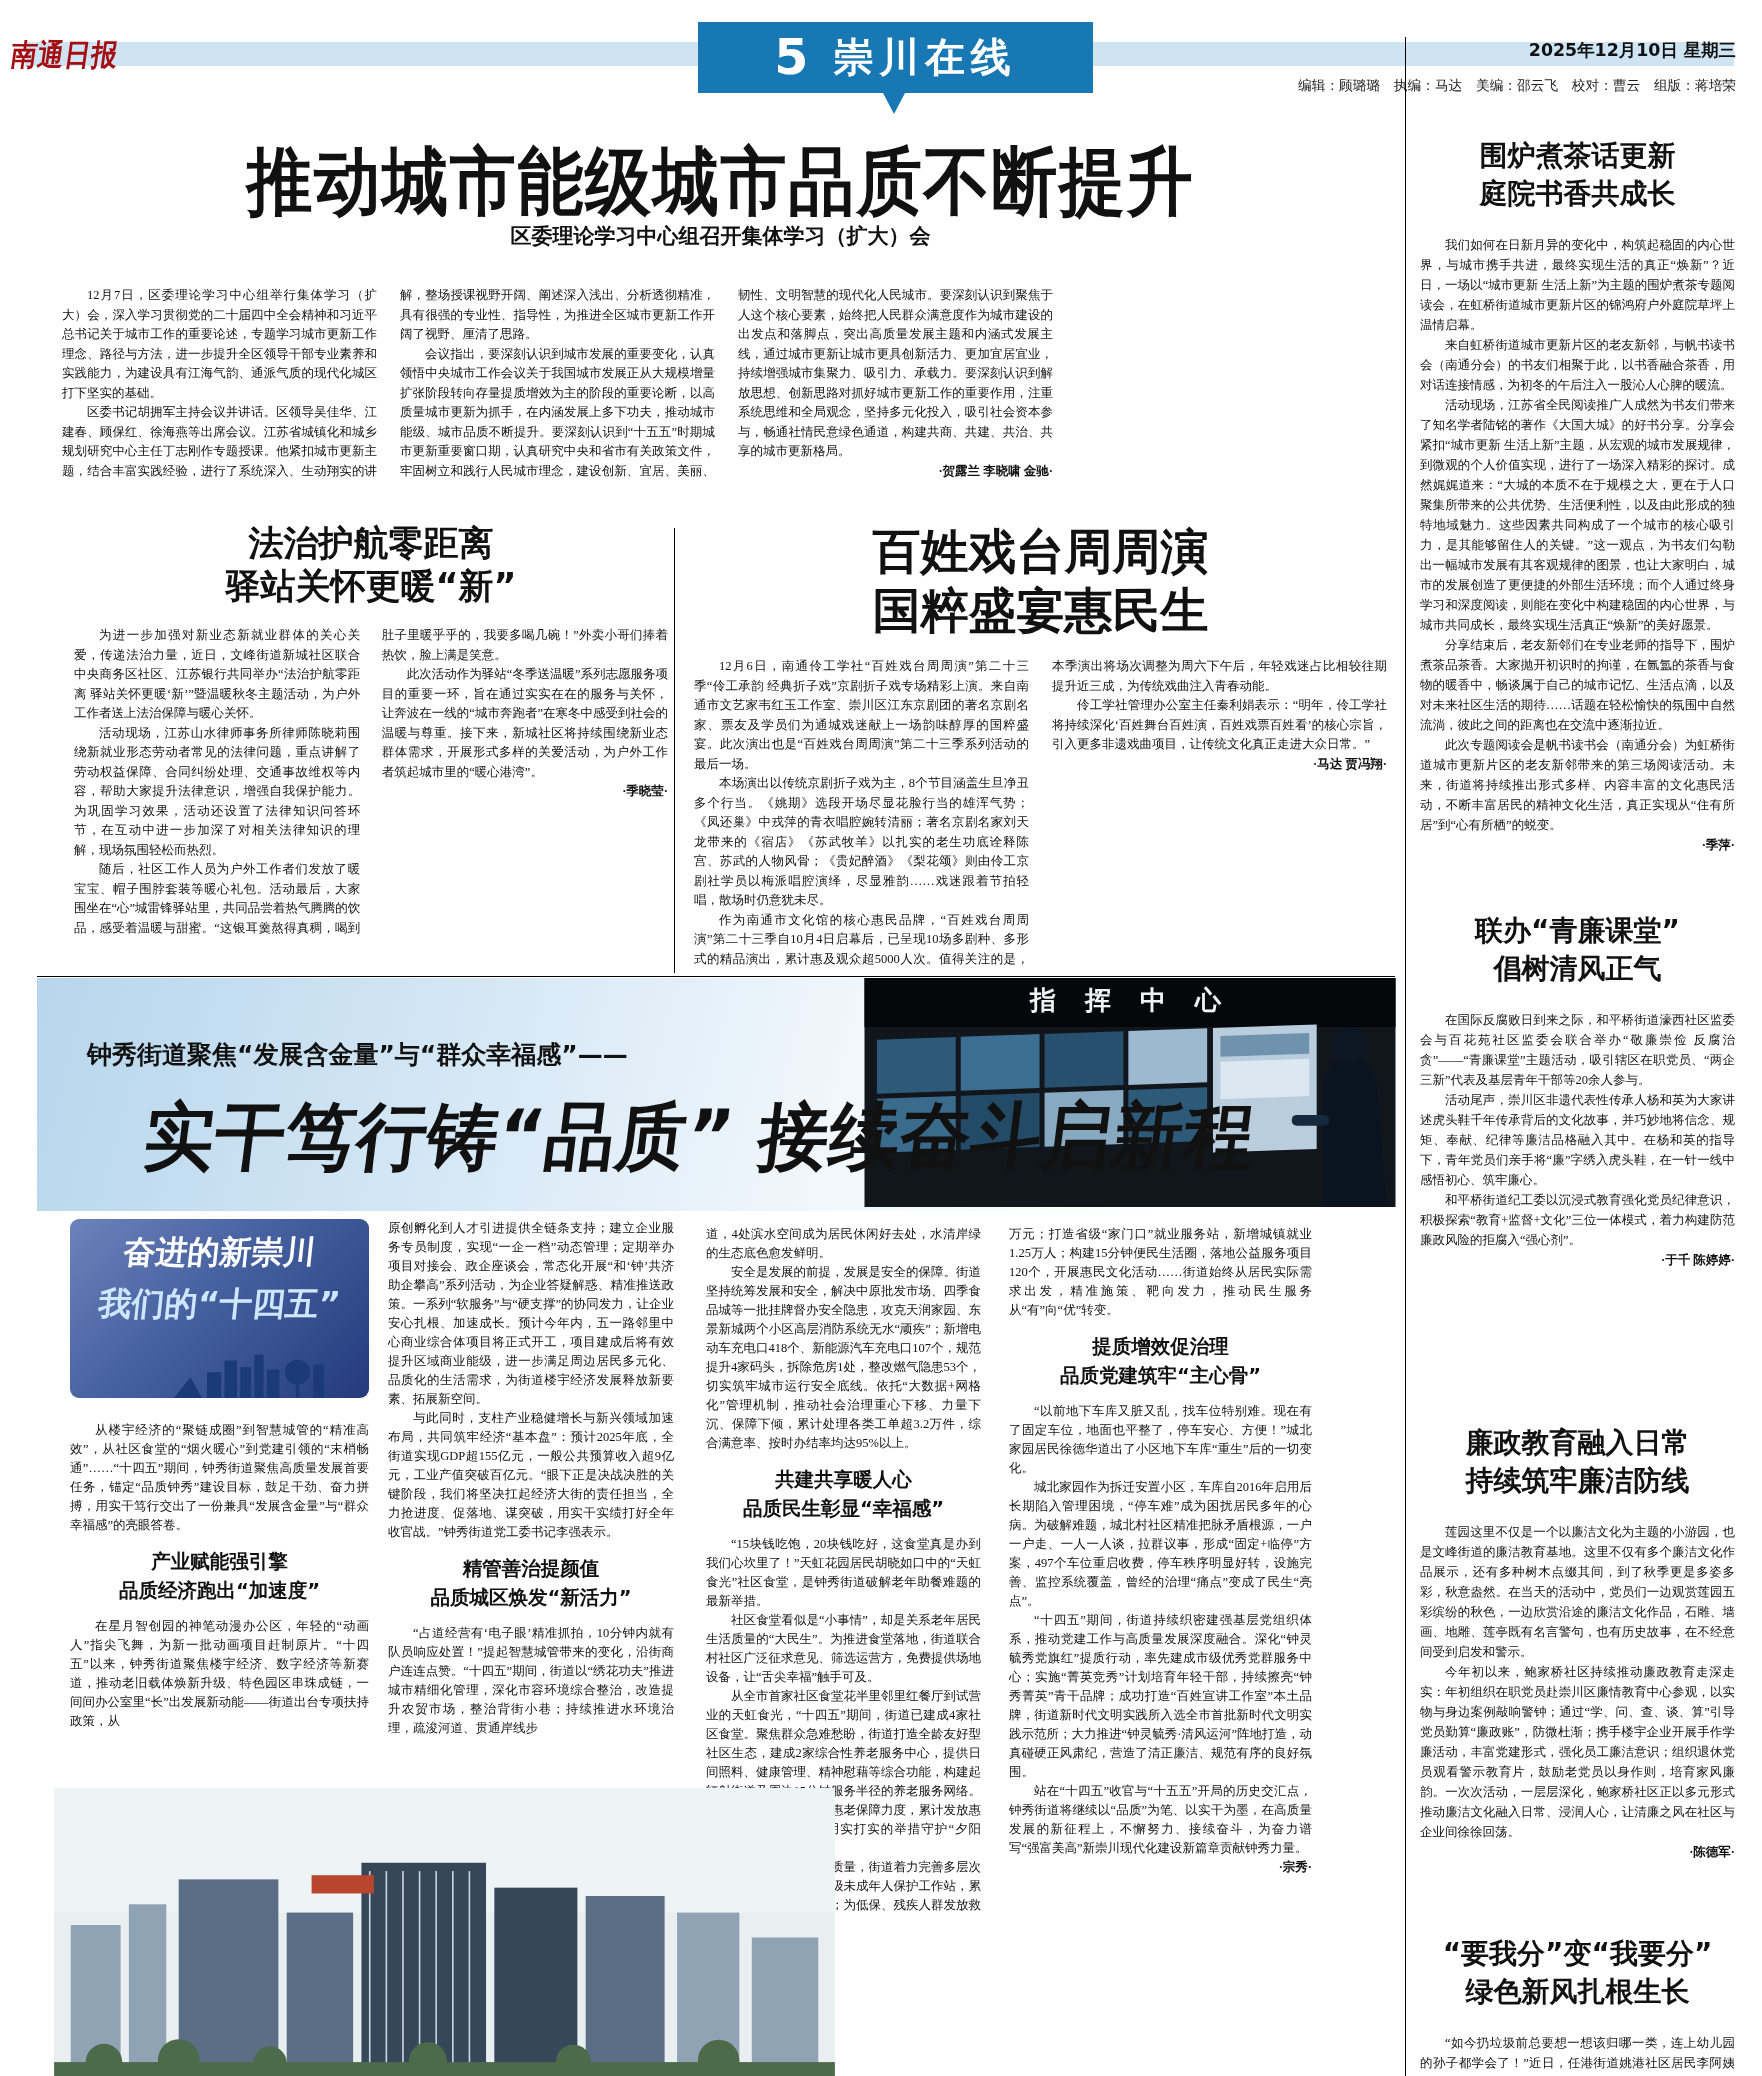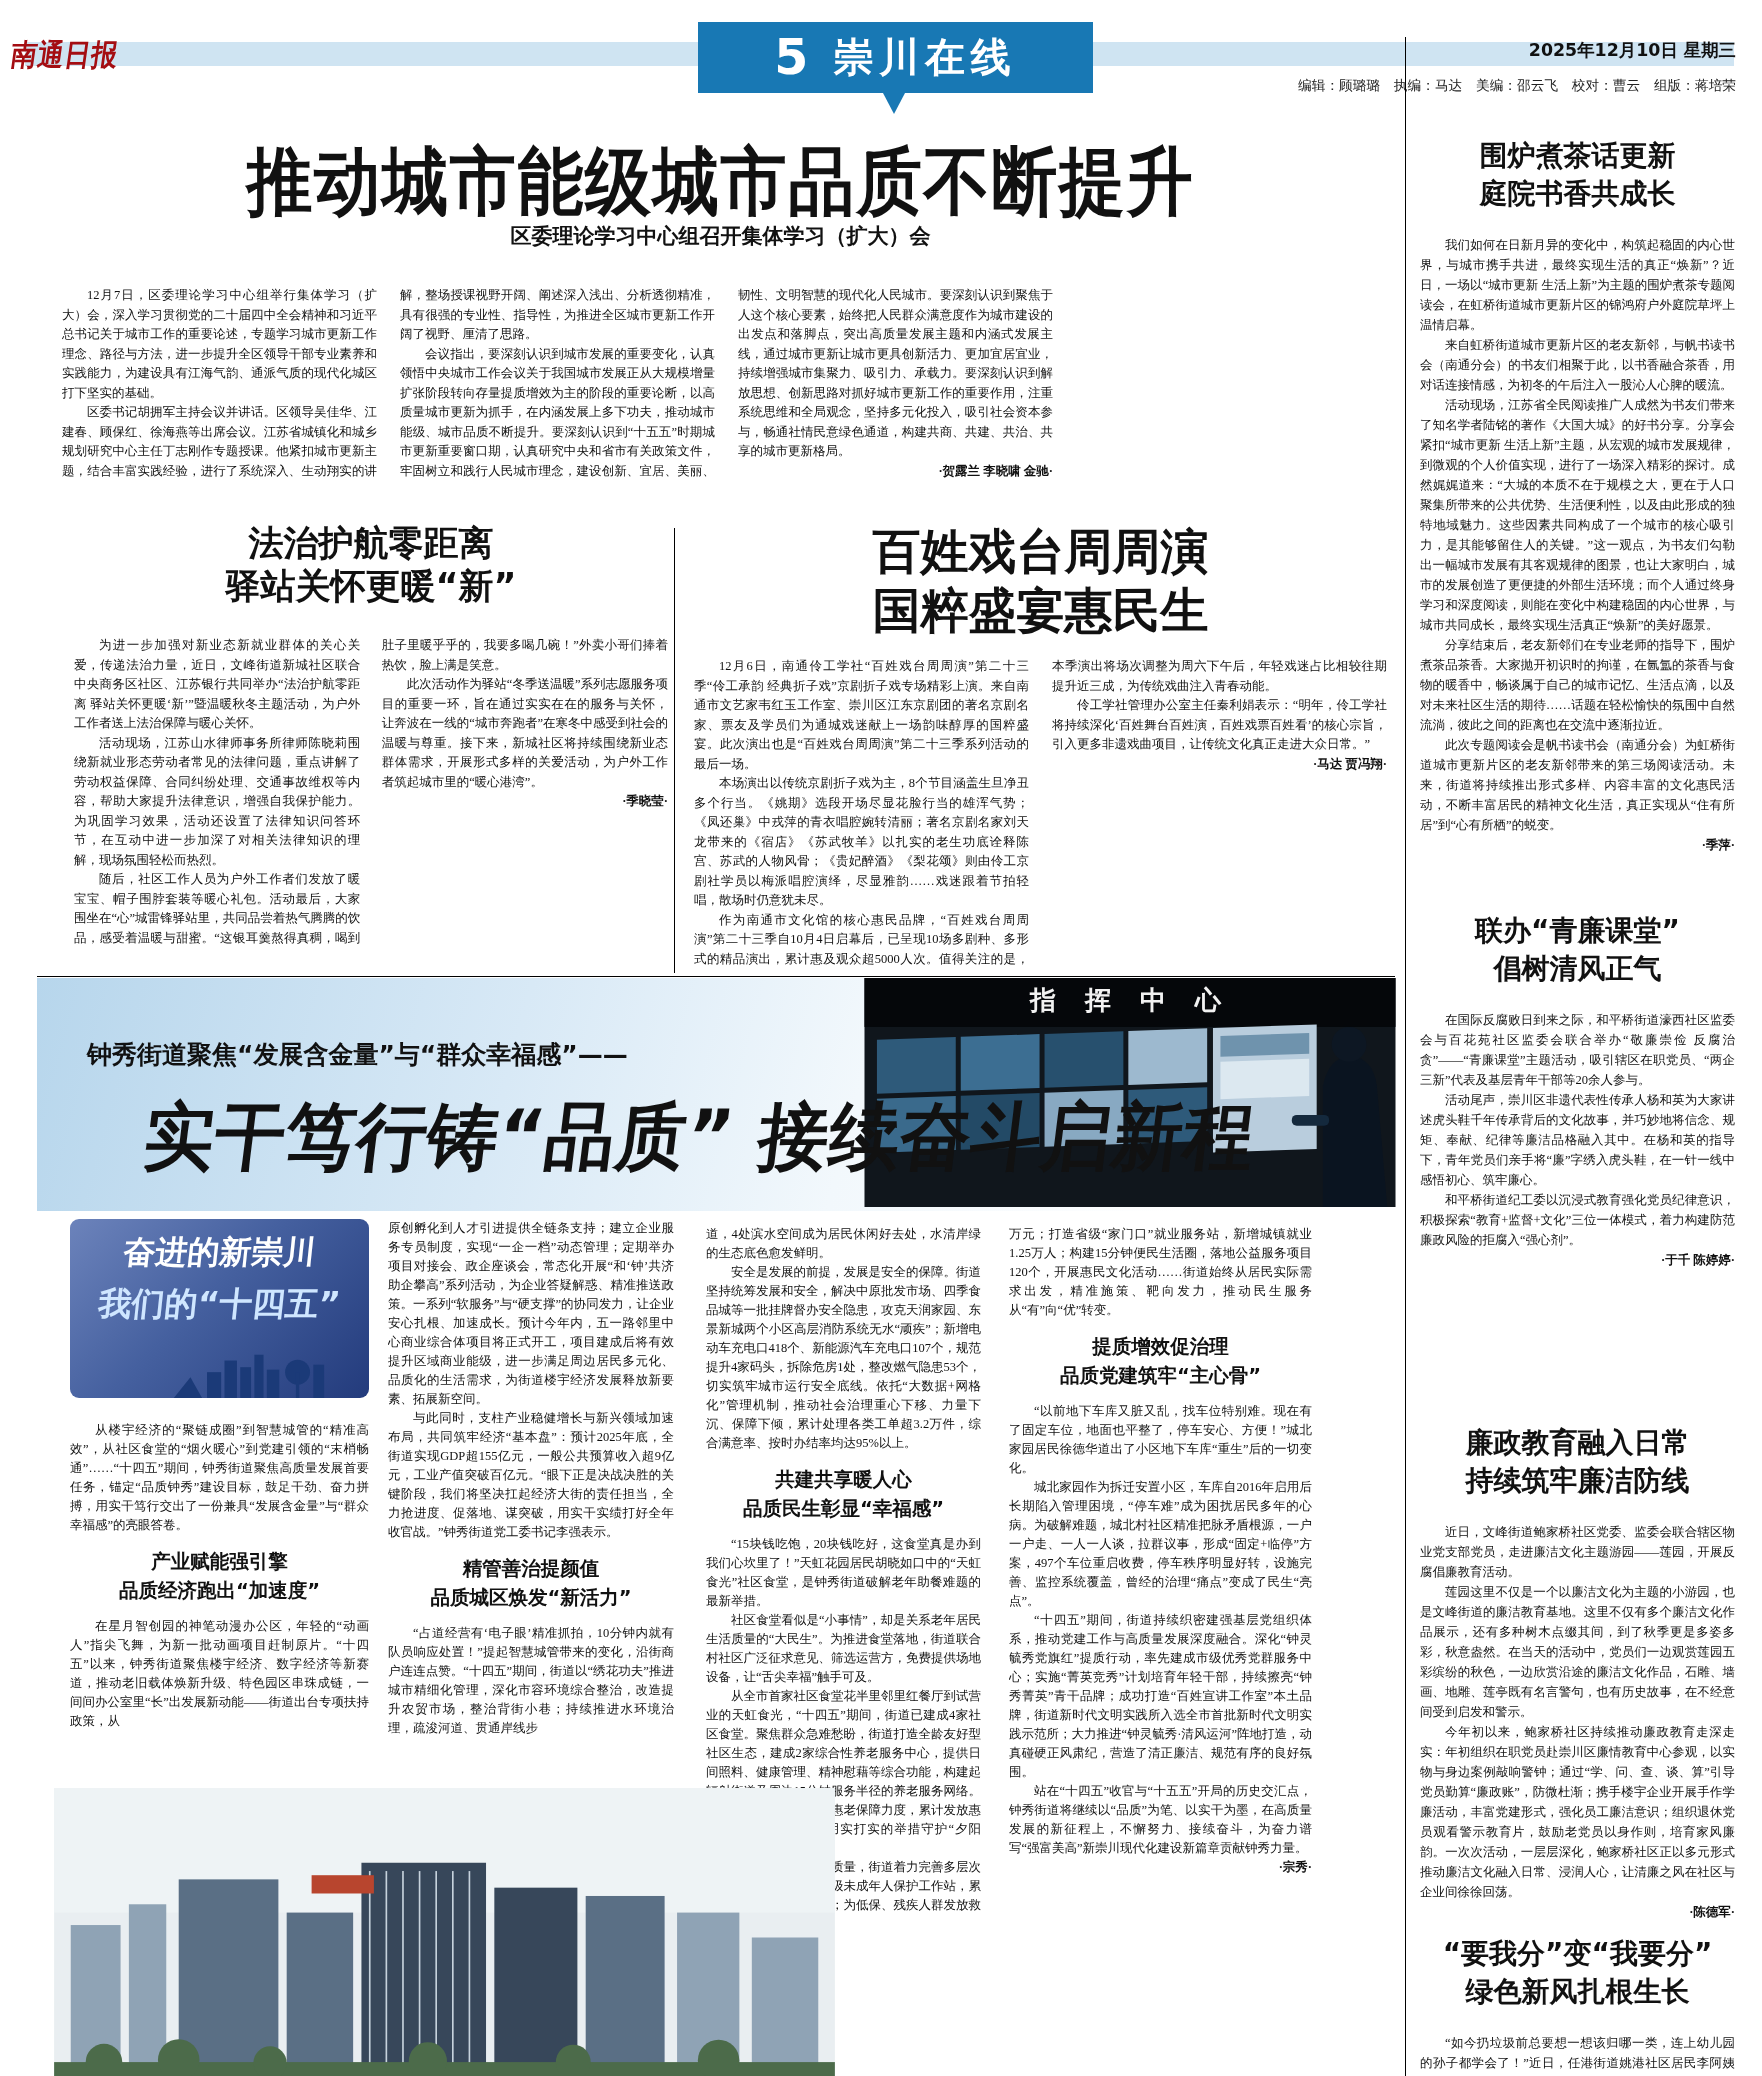--- a/index.html
+++ b/index.html
@@ -30,21 +30,21 @@
   .main-body{left:62px;top:286px;width:1329px;height:210px;column-count:4;column-gap:23px;
        column-fill:auto;font-size:12.5px;line-height:19.5px;text-align:justify;overflow:hidden;}
   p.bp{margin:0;text-indent:2em;}
   .sig{text-align:right;font-weight:700;text-indent:0;}
   
   .law-block{left:74px;top:522px;width:594px;}
   .opera-block{left:694px;top:522px;width:693px;}
   .blk-title{text-align:center;font-weight:900;font-family:"DejaVu Sans",sans-serif;line-height:1.22;}
   .law-block .blk-title{font-size:35px;}
   .opera-block .blk-title{font-size:48px;}
-  .law-body{margin-top:29px;height:332px;column-count:2;column-gap:21.6px;column-fill:auto;
+  .law-body{margin-top:19px;height:332px;column-count:2;column-gap:21.6px;column-fill:auto;
        font-size:12.5px;line-height:19.5px;text-align:justify;overflow:hidden;}
   .opera-body{margin-top:18px;height:332px;column-count:2;column-gap:23px;column-fill:auto;
        font-size:12.5px;line-height:19.5px;text-align:justify;overflow:hidden;}
   .vrule1{left:674px;top:528px;width:1.2px;height:445px;background:#000;}
   .vrule-main{left:1405px;top:37px;width:1.2px;height:2477px;background:#000;}
   
   .feature-box{left:37px;top:976px;width:1358px;height:1167px;border-top:1.7px solid #000;}
   .feature-bg{left:37px;top:978px;width:1358px;height:233px;
        background:linear-gradient(105deg,#b7d6ec 0%,#d8e9f6 35%,#f2f8fc 60%,#ffffff 85%);}
   .feature-kicker{left:87px;top:1038px;width:872px;font-size:25px;font-weight:800;
@@ -310,21 +310,20 @@
     <p class="bp sig">·于千 陈婷婷·</p>
   </div>
 </div>
 
 <div class="sb-art a3">
   <div class="sb-title">
     <div>廉政教育融入日常</div>
     <div>持续筑牢廉洁防线</div>
   </div>
   <div class="sb-body">
-    <p class="bp">近日，文峰街道鲍家桥社区党委、监委会联合辖区物业党支部党员，走进廉洁文化主题游园——莲园，开展反腐倡廉教育活动。</p>
     <p class="bp">莲园这里不仅是一个以廉洁文化为主题的小游园，也是文峰街道的廉洁教育基地。这里不仅有多个廉洁文化作品展示，还有多种树木点缀其间，到了秋季更是多姿多彩，秋意盎然。在当天的活动中，党员们一边观赏莲园五彩缤纷的秋色，一边欣赏沿途的廉洁文化作品，石雕、墙画、地雕、莲亭既有名言警句，也有历史故事，在不经意间受到启发和警示。</p>
     <p class="bp">今年初以来，鲍家桥社区持续推动廉政教育走深走实：年初组织在职党员赴崇川区廉情教育中心参观，以实物与身边案例敲响警钟；通过“学、问、查、谈、算”引导党员勤算“廉政账”，防微杜渐；携手楼宇企业开展手作学廉活动，丰富党建形式，强化员工廉洁意识；组织退休党员观看警示教育片，鼓励老党员以身作则，培育家风廉韵。一次次活动，一层层深化，鲍家桥社区正以多元形式推动廉洁文化融入日常、浸润人心，让清廉之风在社区与企业间徐徐回荡。</p>
     <p class="bp sig">·陈德军·</p>
   </div>
 </div>
 
 <div class="sb-art a4">
   <div class="sb-title">
     <div>“要我分”变“我要分”</div>
     <div>绿色新风扎根生长</div>

